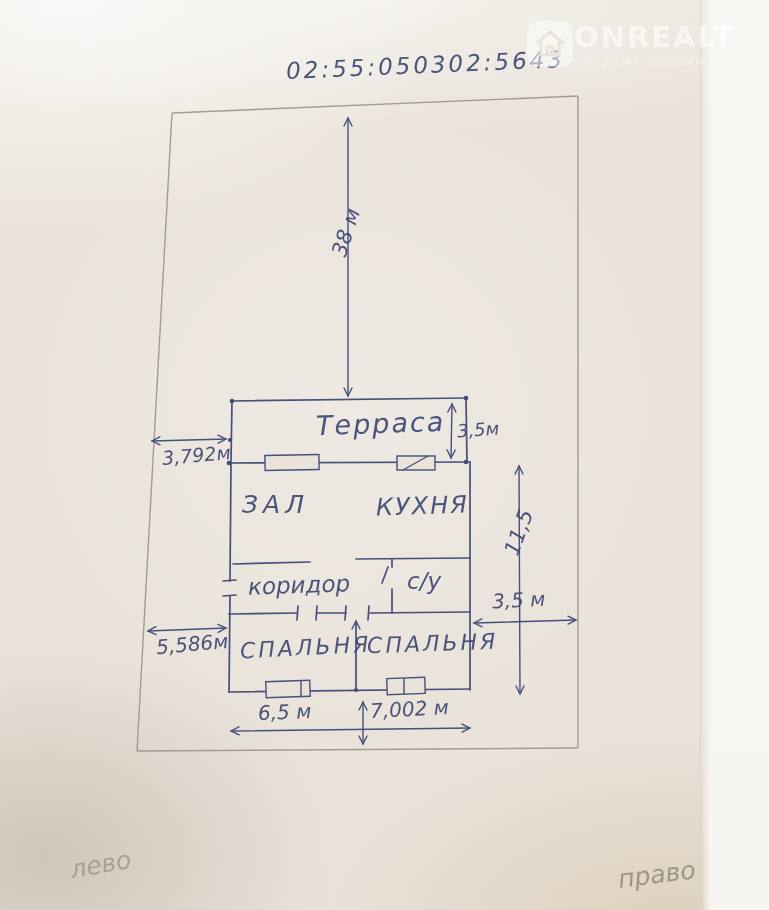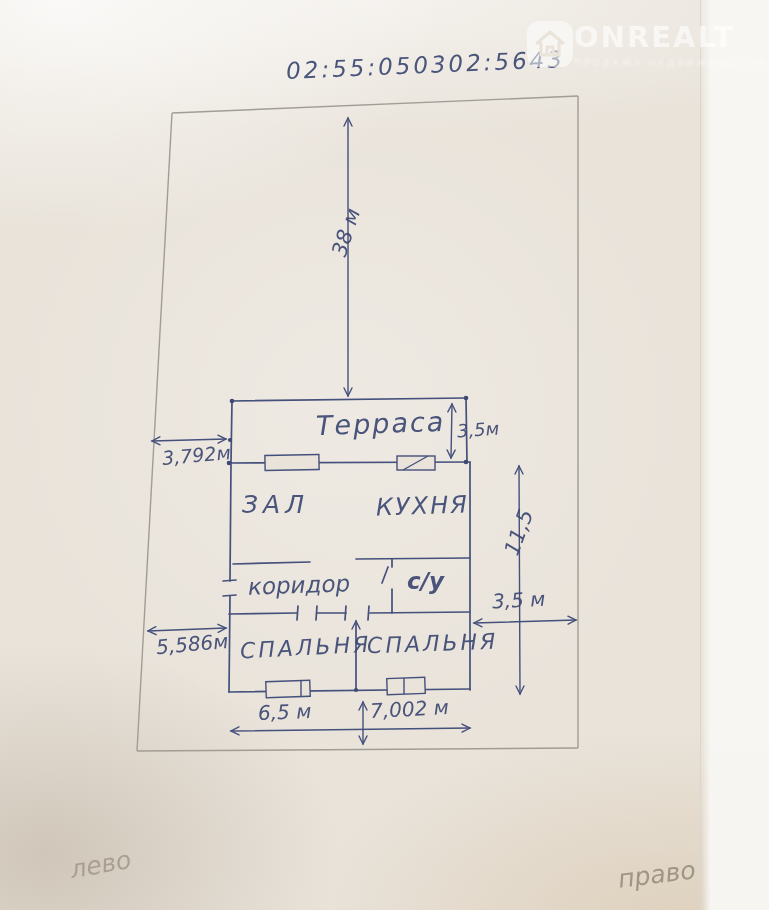--- a/index.html
+++ b/index.html
@@ -123,21 +123,21 @@
       <path d="M363,702 L363,744" marker-start="url(#ah)" marker-end="url(#ah)"></path>
     </g>
   </svg>
 
   <div class="hw cadastral" style="left:286px;top:54px;">02:55:050302:5643</div>
 
   <div class="hw" style="left:316px;top:410px;font-size:27px;transform:rotate(-2deg);letter-spacing:2px;">Терраса</div>
   <div class="hw" style="left:242px;top:492px;font-size:25px;letter-spacing:5px;">ЗАЛ</div>
   <div class="hw" style="left:376px;top:494px;font-size:24px;letter-spacing:2px;transform:rotate(-2deg);">КУХНЯ</div>
   <div class="hw" style="left:248px;top:574px;font-size:23px;transform:rotate(-2deg);">коридор</div>
-  <div class="hw" style="left:407px;top:570px;font-size:23px;font-weight:bold;">с/у</div>
+  <div class="hw" style="left:407px;top:570px;font-size:23px;">с/у</div>
   <div class="hw" style="left:240px;top:637px;font-size:22px;letter-spacing:3px;transform:rotate(-3deg);">СПАЛЬНЯ</div>
   <div class="hw" style="left:367px;top:633px;font-size:22px;letter-spacing:3px;transform:rotate(-2deg);">СПАЛЬНЯ</div>
 
   <div class="hw" style="left:322px;top:222px;font-size:21px;transform:rotate(-72deg);">38 м</div>
   <div class="hw" style="left:457px;top:421px;font-size:18px;transform:rotate(-4deg);">3,5м</div>
   <div class="hw" style="left:162px;top:446px;font-size:19px;transform:rotate(-5deg);">3,792м</div>
   <div class="hw" style="left:496px;top:522px;font-size:21px;transform:rotate(-70deg);">11,5</div>
   <div class="hw" style="left:492px;top:590px;font-size:20px;transform:rotate(-3deg);">3,5 м</div>
   <div class="hw" style="left:156px;top:634px;font-size:20px;transform:rotate(-5deg);">5,586м</div>
   <div class="hw" style="left:258px;top:702px;font-size:20px;transform:rotate(-2deg);">6,5 м</div>

